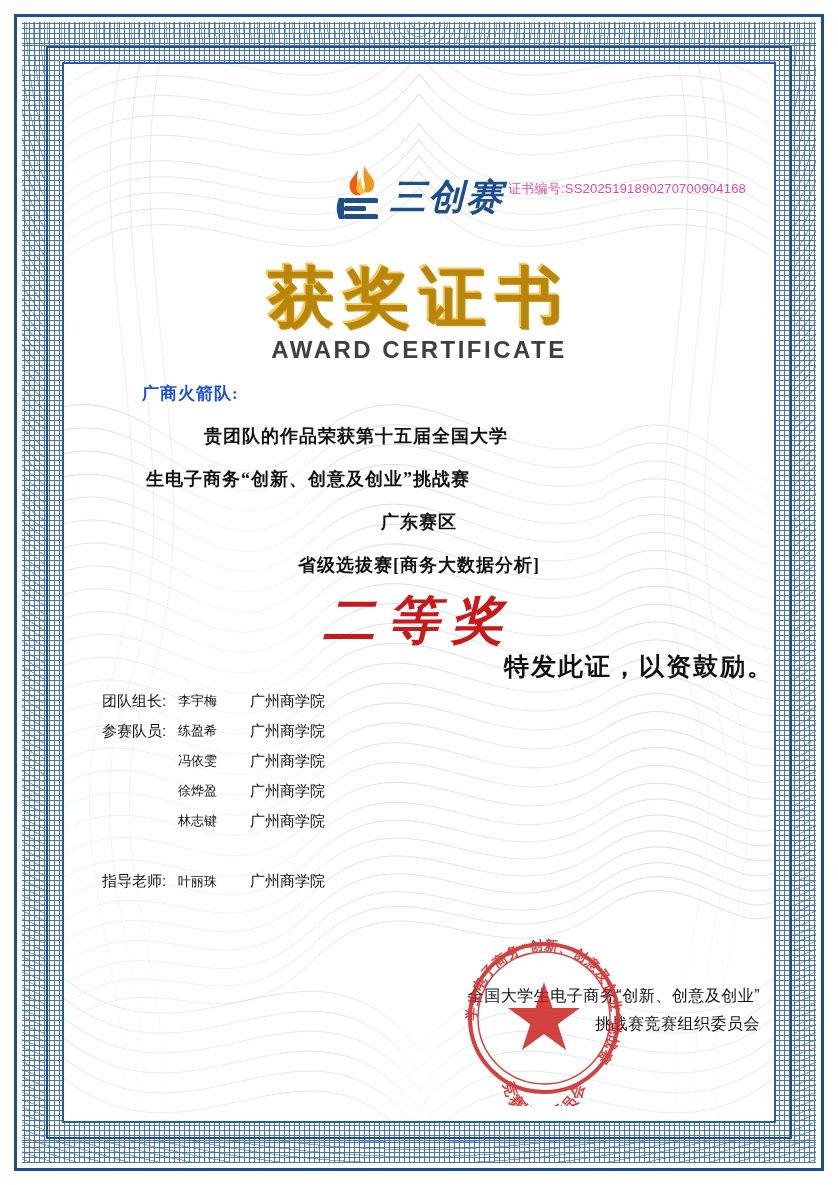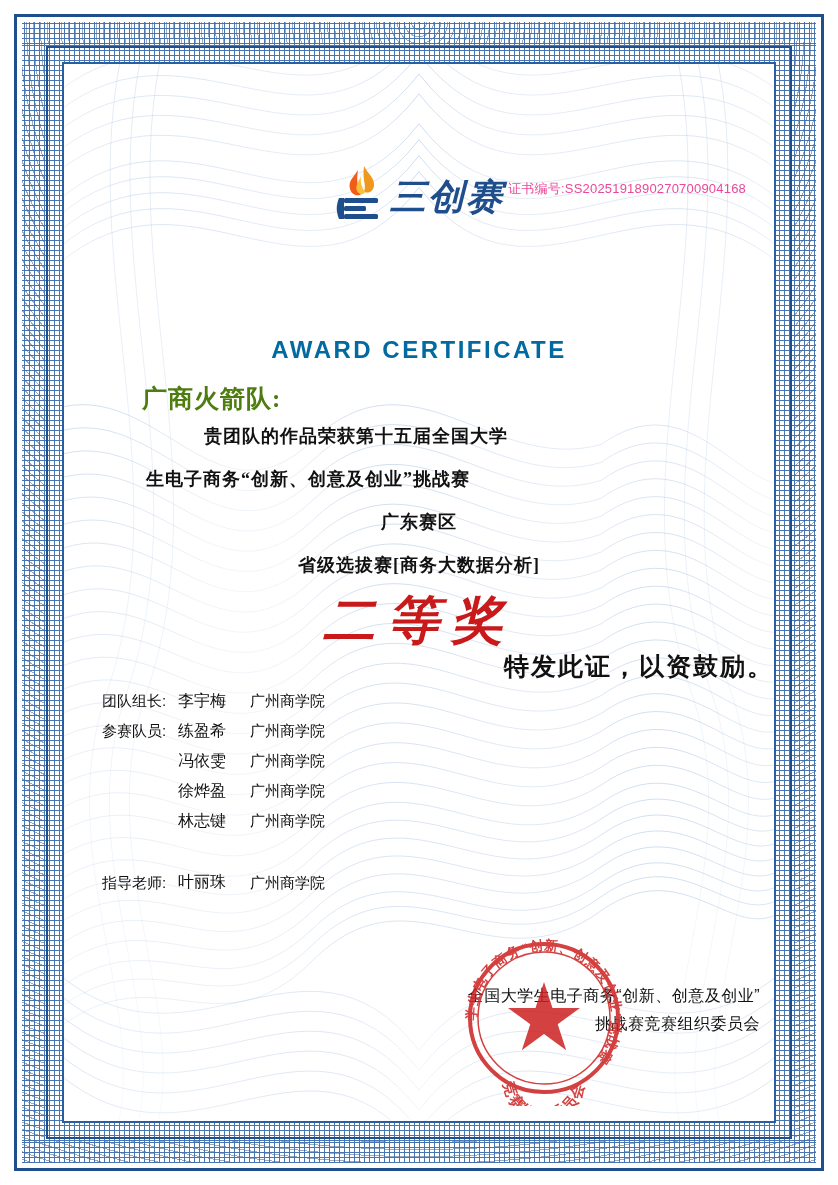--- a/index.html
+++ b/index.html
@@ -142,31 +142,31 @@
     -webkit-text-fill-color: transparent;
   }
   .title-en {
     position: absolute;
     left: 0; right: 0;
     top: 272px;
     text-align: center;
     font-size: 24px;
     font-weight: bold;
     letter-spacing: 2.5px;
-    color: #0369a1;
+    color: #404040;
   }
 
   .salutation {
     position: absolute;
     left: 78px;
     top: 318px;
     font-family: "Liberation Serif", serif;
-    font-size: 25px;
-    font-weight: bold;
-    color: #4d7c0f;
+    font-size: 17px;
+    font-weight: bold;
+    color: #1d4ed8;
     letter-spacing: 1px;
   }
   .body-line {
     position: absolute;
     font-family: "Liberation Serif", serif;
     font-size: 18px;
     font-weight: bold;
     color: #111111;
     letter-spacing: 1px;
     white-space: nowrap;
@@ -216,21 +216,21 @@
     height: 30px;
     white-space: nowrap;
   }
   .member-label {
     width: 76px;
     text-align: justify;
     font-size: 15px;
   }
   .member-name {
     width: 72px;
-    font-size: 16px;
+    font-size: 13px;
   }
   .member-school { font-size: 15px; }
 
   .advisor {
     position: absolute;
     left: 38px;
     top: 808px;
     font-size: 15px;
     color: #111111;
     display: flex;
@@ -366,20 +366,21 @@
             <path d="M27 12 C24 19 21 22 23 27 C25 31 30 31 31 28 C28 24 26 18 27 12 Z" fill="#fbbf3b"></path>
             <rect x="10" y="34" width="34" height="5" rx="1.5" fill="#1f4e8c"></rect>
             <rect x="10" y="42" width="22" height="5" rx="1.5" fill="#1f4e8c"></rect>
             <rect x="10" y="50" width="34" height="5" rx="1.5" fill="#1f4e8c"></rect>
             <path d="M10 34 L10 55 L5 55 C2 47 2 42 5 34 Z" fill="#1f4e8c"></path>
           </svg>
         </div>
         <div class="logo-text">三创赛</div>
       </div>
 
+      <div class="title-cn">获奖证书</div>
       <div class="title-en">AWARD CERTIFICATE</div>
 
       <div class="salutation">广商火箭队:</div>
 
       <div class="body-line body-l1">贵团队的作品荣获第十五届全国大学</div>
       <div class="body-line body-l3">广东赛区</div>
       <div class="body-line body-l2">生电子商务“创新、创意及创业”挑战赛</div>
       <div class="body-line body-l4">省级选拔赛[商务大数据分析]</div>
 
       <div class="award-level">二等奖</div>

